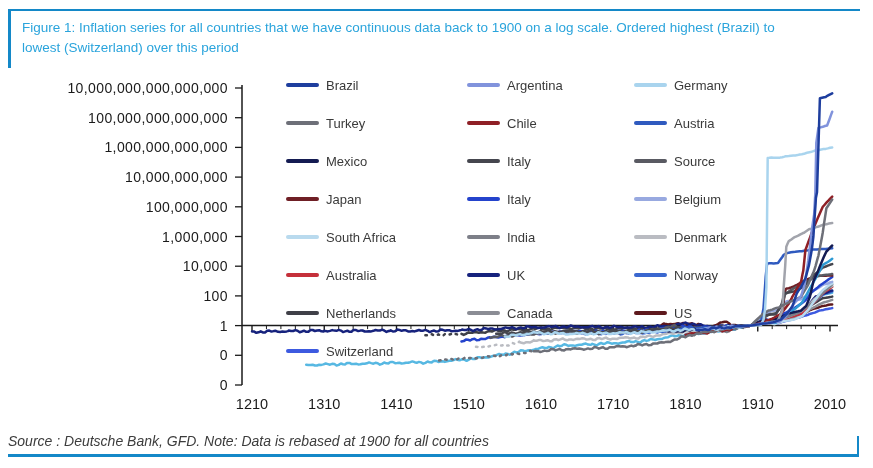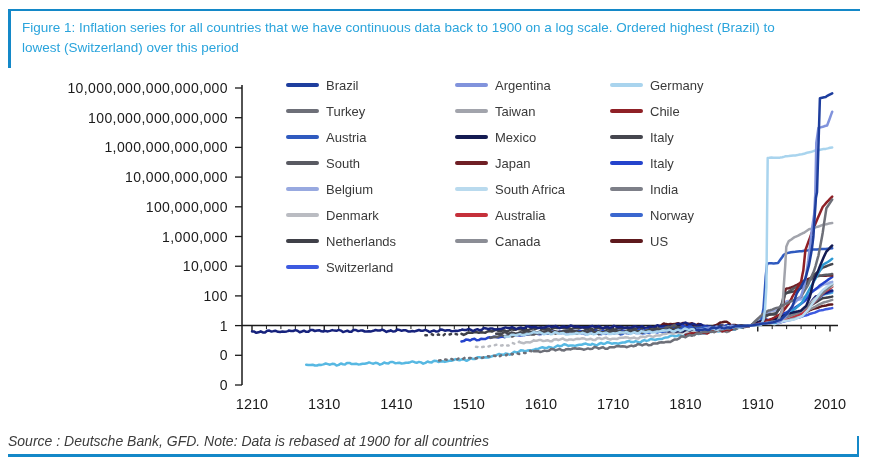--- a/index.html
+++ b/index.html
@@ -4,21 +4,21 @@
 <style>
   html,body{margin:0;padding:0;background:#ffffff;}
   .page{position:relative;width:873px;height:468px;background:#fff;overflow:hidden;
         font-family:"Liberation Sans",sans-serif;}
   .title-box{position:absolute;left:8px;top:9px;width:852px;box-sizing:border-box;
         border-top:2px solid var(--accent,#1488c8);border-left:3px solid var(--accent,#1488c8);
         padding:7px 46px 9px 11px;color:var(--title-color,#2aa4dc);
         font-size:13.5px;line-height:1.5;}
   .chart-svg{position:absolute;left:0;top:0;width:873px;height:468px;}
   .legend{position:absolute;left:286px;top:72px;display:grid;
-        grid-template-columns:169px 155px 170px;grid-auto-rows:26px;align-items:center;}
+        grid-template-columns:169px 155px 170px;grid-auto-rows:26px;align-items:center;gap:12px;}
   .legend-item{display:flex;align-items:center;}
   .legend-swatch{display:inline-block;width:33px;height:3.2px;border-radius:2px;
         margin-right:7px;flex:0 0 auto;}
   .legend-label{font-size:13px;color:#3a3a3a;white-space:nowrap;}
   .footer-note{position:absolute;left:8px;top:433px;font-size:14px;font-style:italic;
         color:#3c3c3c;}
   .bottom-rule{position:absolute;left:8px;top:454px;width:851px;height:2.5px;
         background:var(--accent,#1488c8);}
   .bottom-riser{position:absolute;left:856.5px;top:436px;width:2.5px;height:21px;
         background:var(--accent,#1488c8);}
@@ -149,42 +149,38 @@
       </div>
       <div class="legend-item">
         <span class="legend-swatch" style="background: rgb(169, 212, 238);"></span>
         <span class="legend-label">Germany</span>
       </div>
       <div class="legend-item">
         <span class="legend-swatch" style="background: rgb(109, 111, 120);"></span>
         <span class="legend-label">Turkey</span>
       </div>
       <div class="legend-item">
-        <span class="legend-swatch" style="background: rgb(162, 164, 172);"></span>
-        <span class="legend-label">Taiwan</span>
-      </div>
-      <div class="legend-item">
         <span class="legend-swatch" style="background: rgb(143, 32, 38);"></span>
         <span class="legend-label">Chile</span>
       </div>
       <div class="legend-item">
         <span class="legend-swatch" style="background: rgb(47, 90, 191);"></span>
         <span class="legend-label">Austria</span>
       </div>
       <div class="legend-item">
         <span class="legend-swatch" style="background: rgb(20, 27, 82);"></span>
         <span class="legend-label">Mexico</span>
       </div>
       <div class="legend-item">
         <span class="legend-swatch" style="background: rgb(69, 70, 78);"></span>
         <span class="legend-label">Italy</span>
       </div>
       <div class="legend-item">
         <span class="legend-swatch" style="background: rgb(89, 90, 98);"></span>
-        <span class="legend-label">South</span>
+        <span class="legend-label">Source</span>
       </div>
       <div class="legend-item">
         <span class="legend-swatch" style="background: rgb(111, 31, 37);"></span>
         <span class="legend-label">Japan</span>
       </div>
       <div class="legend-item">
         <span class="legend-swatch" style="background: rgb(36, 67, 204);"></span>
         <span class="legend-label">Italy</span>
       </div>
       <div class="legend-item">
@@ -201,20 +197,24 @@
       </div>
       <div class="legend-item">
         <span class="legend-swatch" style="background: rgb(186, 188, 194);"></span>
         <span class="legend-label">Denmark</span>
       </div>
       <div class="legend-item">
         <span class="legend-swatch" style="background: rgb(197, 48, 58);"></span>
         <span class="legend-label">Australia</span>
       </div>
       <div class="legend-item">
+        <span class="legend-swatch" style="background: rgb(22, 34, 125);"></span>
+        <span class="legend-label">UK</span>
+      </div>
+      <div class="legend-item">
         <span class="legend-swatch" style="background: rgb(58, 103, 207);"></span>
         <span class="legend-label">Norway</span>
       </div>
       <div class="legend-item">
         <span class="legend-swatch" style="background: rgb(63, 64, 72);"></span>
         <span class="legend-label">Netherlands</span>
       </div>
       <div class="legend-item">
         <span class="legend-swatch" style="background: rgb(139, 141, 149);"></span>
         <span class="legend-label">Canada</span>

